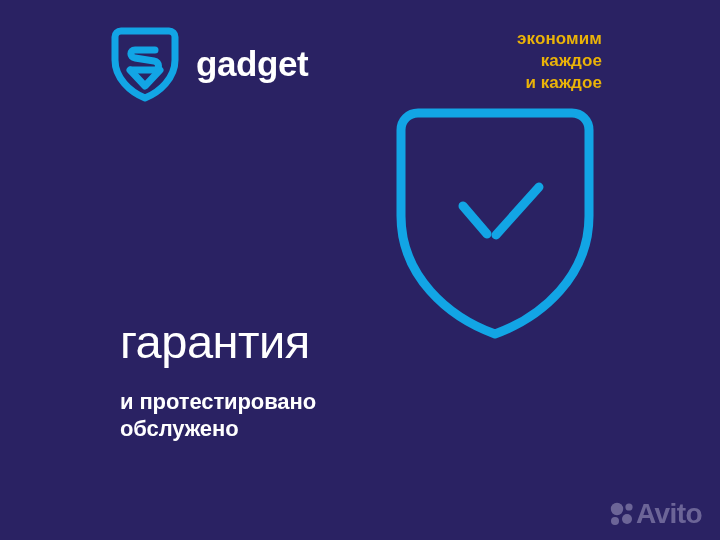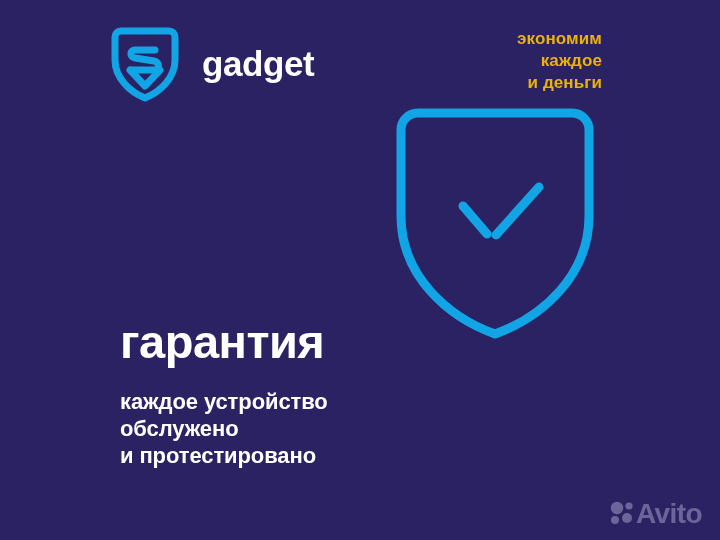--- a/index.html
+++ b/index.html
@@ -21,21 +21,21 @@
     background: #2a2263;
   }
 
   
   .brand-lockup {
     position: absolute;
     left: 108px;
     top: 24px;
     display: flex;
     align-items: center;
-    gap: 20px;
+    gap: 14px;
   }
   .brand-mark {
     width: 74px;
     height: 78px;
     display: block;
   }
   .wordmark {
     display: flex;
     flex-direction: column;
     justify-content: center;
@@ -78,42 +78,42 @@
   
   .copy-block {
     position: absolute;
     left: 120px;
     top: 318px;
     width: 380px;
   }
   .headline {
     color: #ffffff;
     font-size: 47px;
-    font-weight: bold;
+    font-weight: normal;
     letter-spacing: -0.5px;
     line-height: 1.02;
     margin: 0 0 22px 0;
     white-space: nowrap;
   }
   .subcopy {
     color: #ffffff;
     font-size: 22px;
     font-weight: bold;
     line-height: 27px;
     letter-spacing: -0.1px;
   }
   .subcopy-line { display: block; white-space: nowrap; }
 
   
   .watermark {
     position: absolute;
     right: 18px;
     bottom: 12px;
     display: flex;
-    align-items: flex-start;
+    align-items: center;
     gap: 1px;
     opacity: 0.40;
   }
   .watermark-mark { width: 26px; height: 26px; display: block; }
   .watermark-text {
     color: #cfcbe6;
     font-size: 28px;
     font-weight: bold;
     letter-spacing: -0.6px;
     line-height: 1;
@@ -137,39 +137,38 @@
       </svg>
     </span>
     <span class="wordmark">
       <span class="wordmark-line">gadget</span>
     </span>
   </div>
 
   <div class="tagline">
     <span class="tagline-line">экономим</span>
     <span class="tagline-line">каждое</span>
-    <span class="tagline-line">и деньги</span>
+    <span class="tagline-line">и каждое</span>
   </div>
 
   <div class="hero-shield">
     <svg viewBox="0 0 206 238" xmlns="http://www.w3.org/2000/svg" aria-hidden="true">
       <path d="M9 26 C9 16.5 16.5 9 26 9 L180 9 C189.5 9 197 16.5 197 26
                L197 112 C197 172 150 213 103 230 C56 213 9 172 9 112 Z" fill="none" stroke="#12a5e5" stroke-width="9" stroke-linejoin="round" stroke-linecap="round"></path>
 
       <path d="M71 102 L95 130" fill="none" stroke="#12a5e5" stroke-width="9" stroke-linecap="round"></path>
       <path d="M104 131 L147 83" fill="none" stroke="#12a5e5" stroke-width="9" stroke-linecap="round"></path>
     </svg>
   </div>
 
   <div class="copy-block">
     <div class="headline">гарантия</div>
     <div class="subcopy">
-      <span class="subcopy-line">каждое устройство</span>
+      <span class="subcopy-line">и протестировано</span>
       <span class="subcopy-line">обслужено</span>
-      <span class="subcopy-line">и протестировано</span>
     </div>
   </div>
 
   <div class="watermark">
     <span class="watermark-mark">
       <svg viewBox="0 0 26 26" xmlns="http://www.w3.org/2000/svg" aria-hidden="true">
         <circle cx="8" cy="8" r="6.2" fill="#cfcbe6"></circle>
         <circle cx="20" cy="6" r="3.6" fill="#cfcbe6"></circle>
         <circle cx="6" cy="20" r="4.0" fill="#cfcbe6"></circle>
         <circle cx="18" cy="18" r="5.0" fill="#cfcbe6"></circle>

